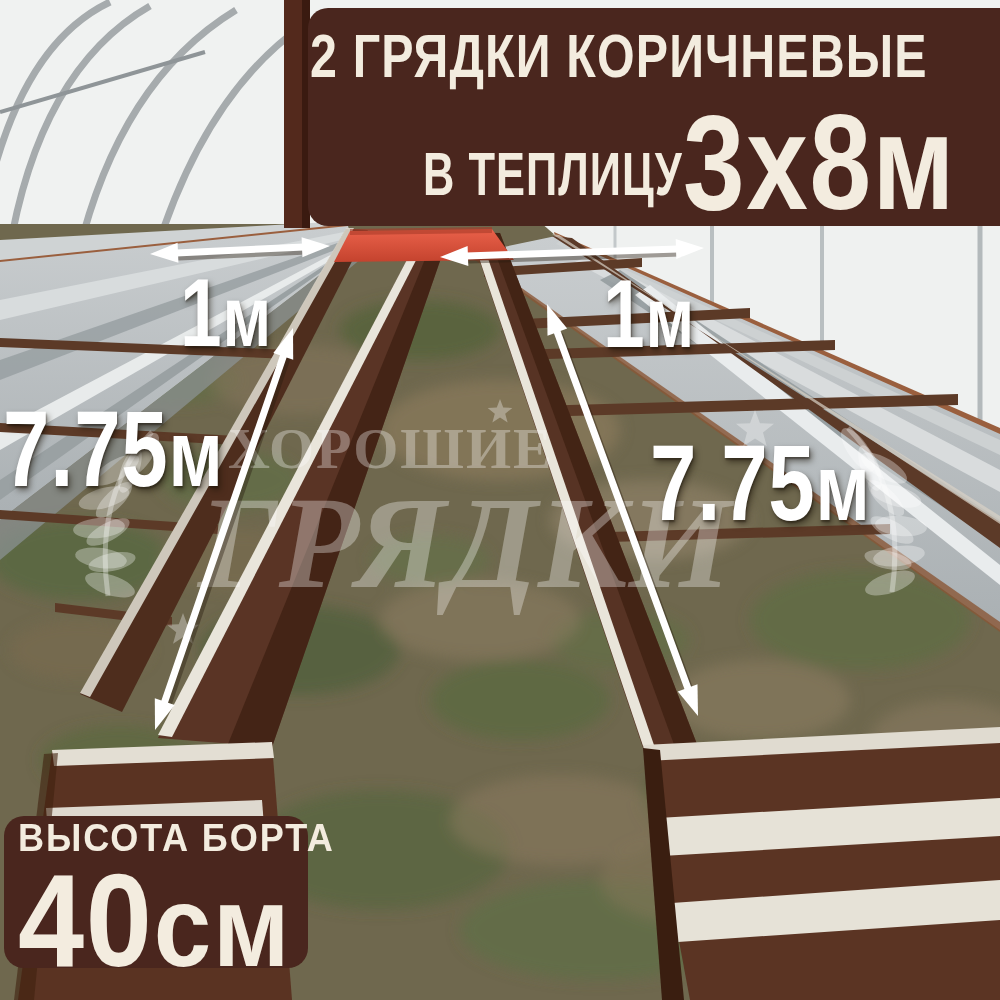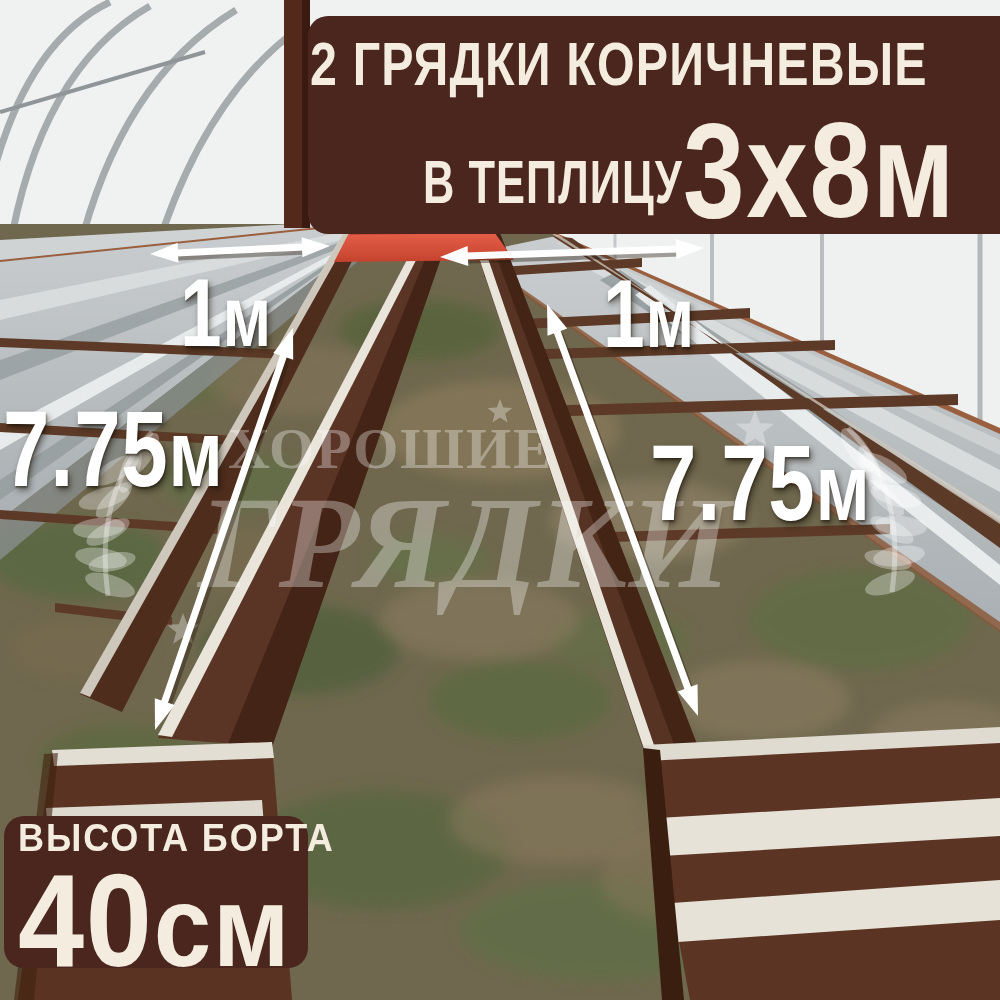--- a/index.html
+++ b/index.html
@@ -8,21 +8,21 @@
   #photo,#arrows{position:absolute;left:0;top:0;width:1000px;height:1000px;}
   #arrows{pointer-events:none;}
   
   .dim{position:absolute;font-weight:700;color:#fff;line-height:1;white-space:nowrap;
        transform:scaleX(.78);transform-origin:left top;letter-spacing:1px;
        text-shadow:3px 4px 7px rgba(25,18,8,.55),1px 2px 2px rgba(25,18,8,.4);
        font-family:"Liberation Sans",sans-serif;}
   .dim .unit{font-size:.88em;}
   .wm{position:absolute;font-family:"Liberation Serif",serif;font-weight:700;
       color:rgba(255,255,255,.33);line-height:1;white-space:nowrap;}
-  .banner{position:absolute;left:308px;top:16px;width:692px;height:218px;
+  .banner{position:absolute;left:308px;top:8px;width:692px;height:218px;
           border-radius:20px 0 0 20px;}
   .badge{position:absolute;left:4px;top:816px;width:304px;height:152px;border-radius:20px;}
   .ovl{position:absolute;font-weight:700;line-height:1;white-space:nowrap;
        transform-origin:left top;font-family:"Liberation Sans",sans-serif;}
 </style>
 </head>
 <body>
 
 <div id="stage">
 

